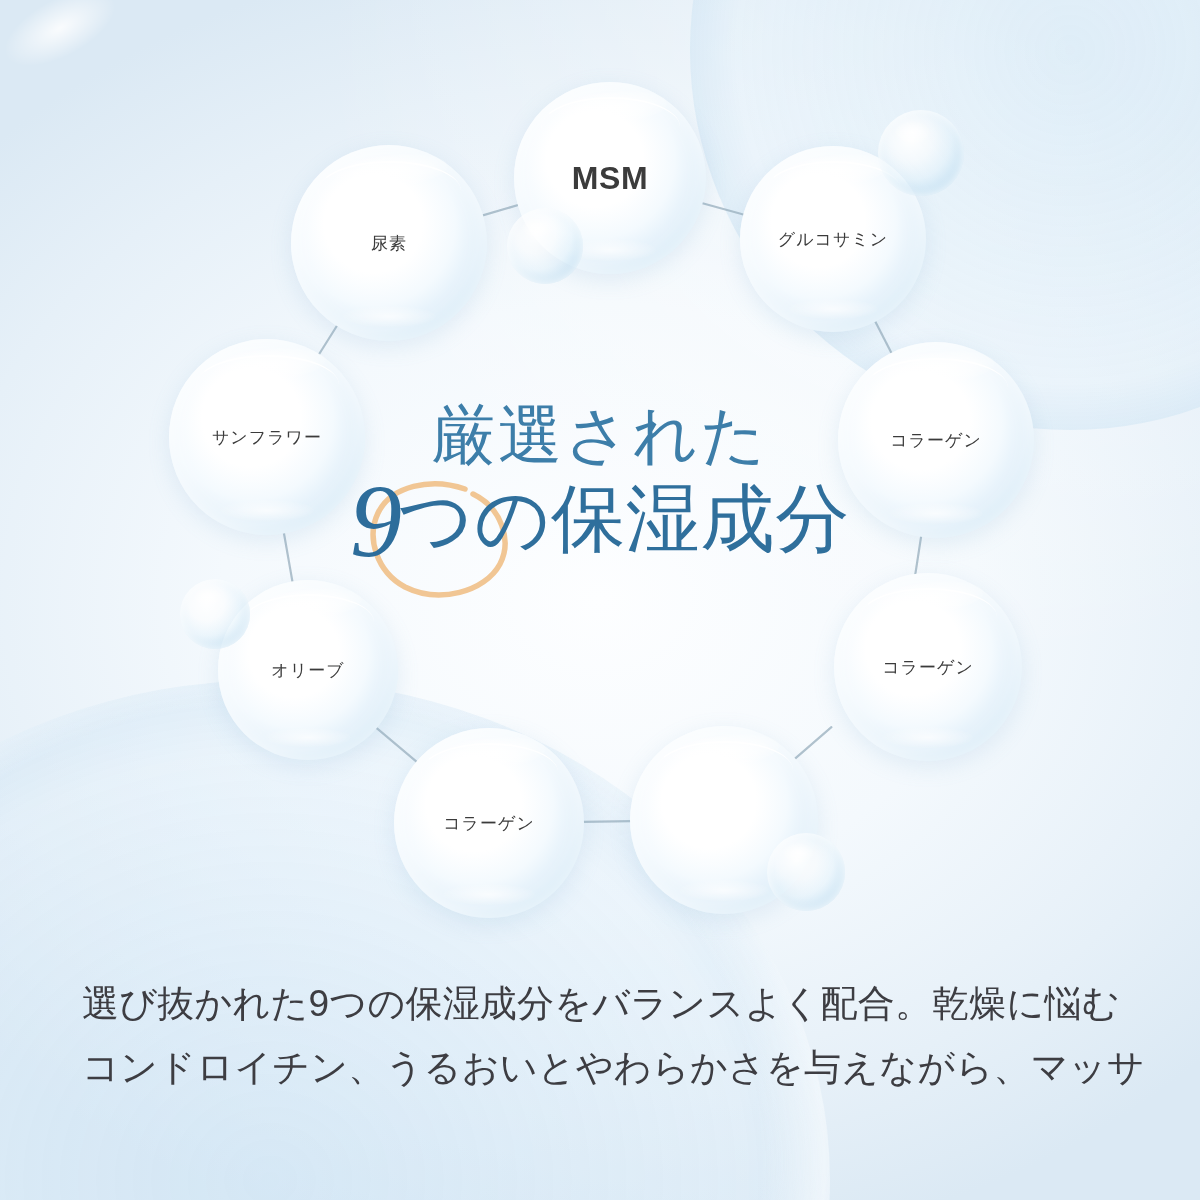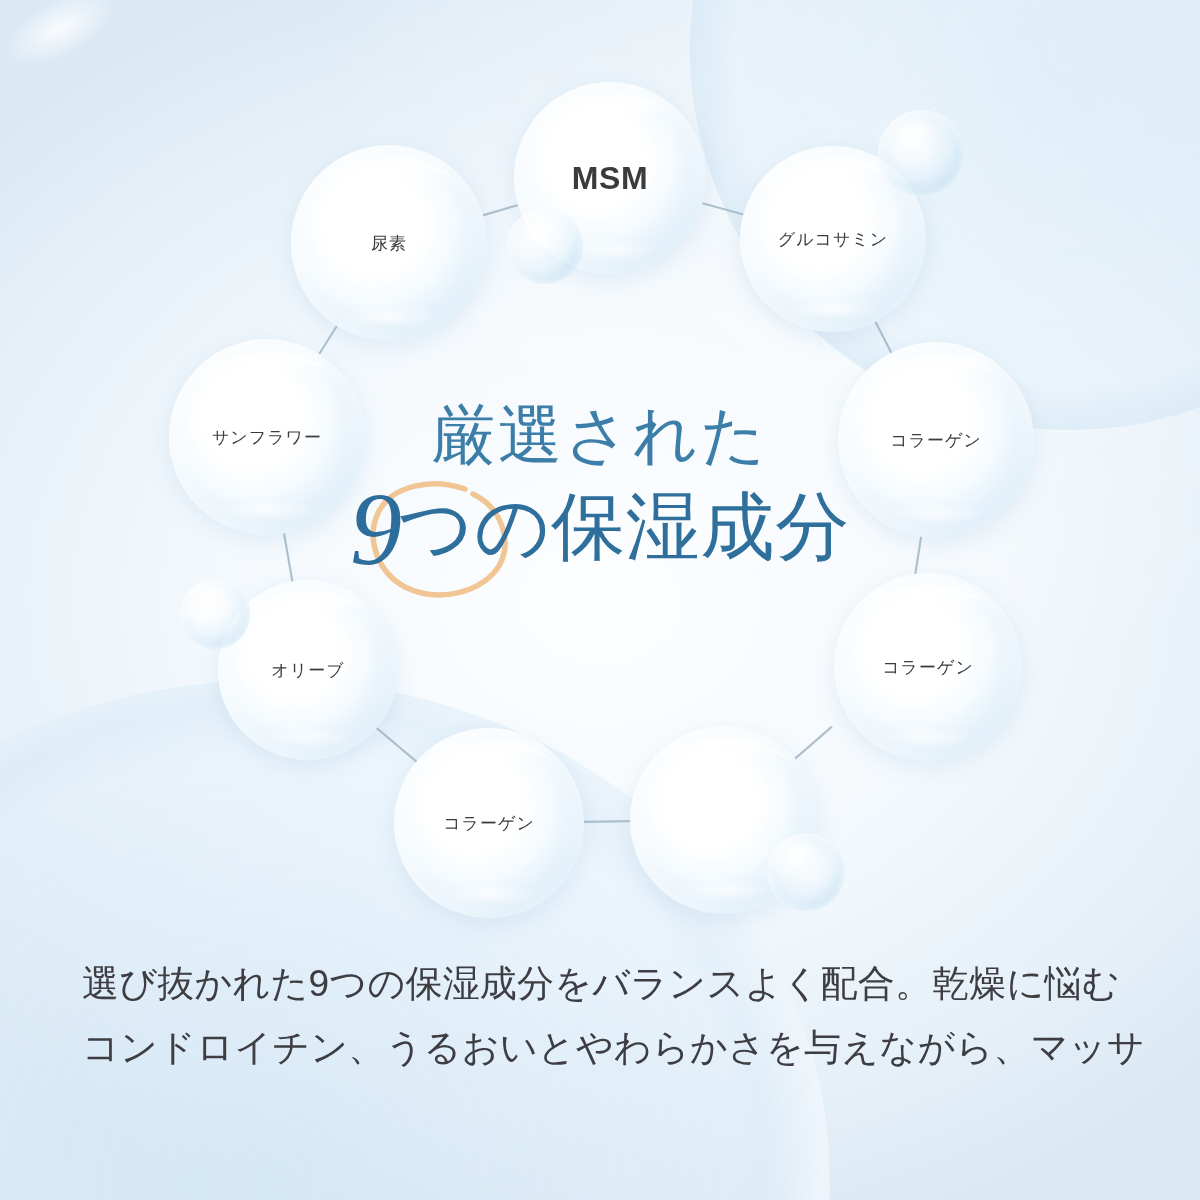--- a/index.html
+++ b/index.html
@@ -173,21 +173,20 @@
     font-family: "Liberation Serif", "DejaVu Serif", serif;
     font-size: 64px;
     color: #3d7ea9;
     letter-spacing: 0.04em;
     line-height: 1.0;
     display: block;
   }
   .headline .l2wrap {
     position: relative;
     display: inline-block;
-    margin-top: 8px;
   }
   .headline .l2 {
     font-family: "Liberation Serif", "DejaVu Serif", serif;
     font-size: 74px;
     color: #2f6f9c;
     letter-spacing: 0.01em;
     line-height: 1.05;
     display: inline-block;
     white-space: nowrap;
   }
@@ -209,21 +208,21 @@
     top: 480px;
     width: 145px;
     height: 118px;
     pointer-events: none;
   }
 
   
   .para {
     position: absolute;
     left: 82px;
-    top: 952px;
+    top: 972px;
     width: 1050px;
     color: #3d3d42;
     font-size: 37px;
     line-height: 1.72;
     letter-spacing: 0.005em;
   }
   .para div { white-space: nowrap; }
 </style>
 </head>
 <body>

